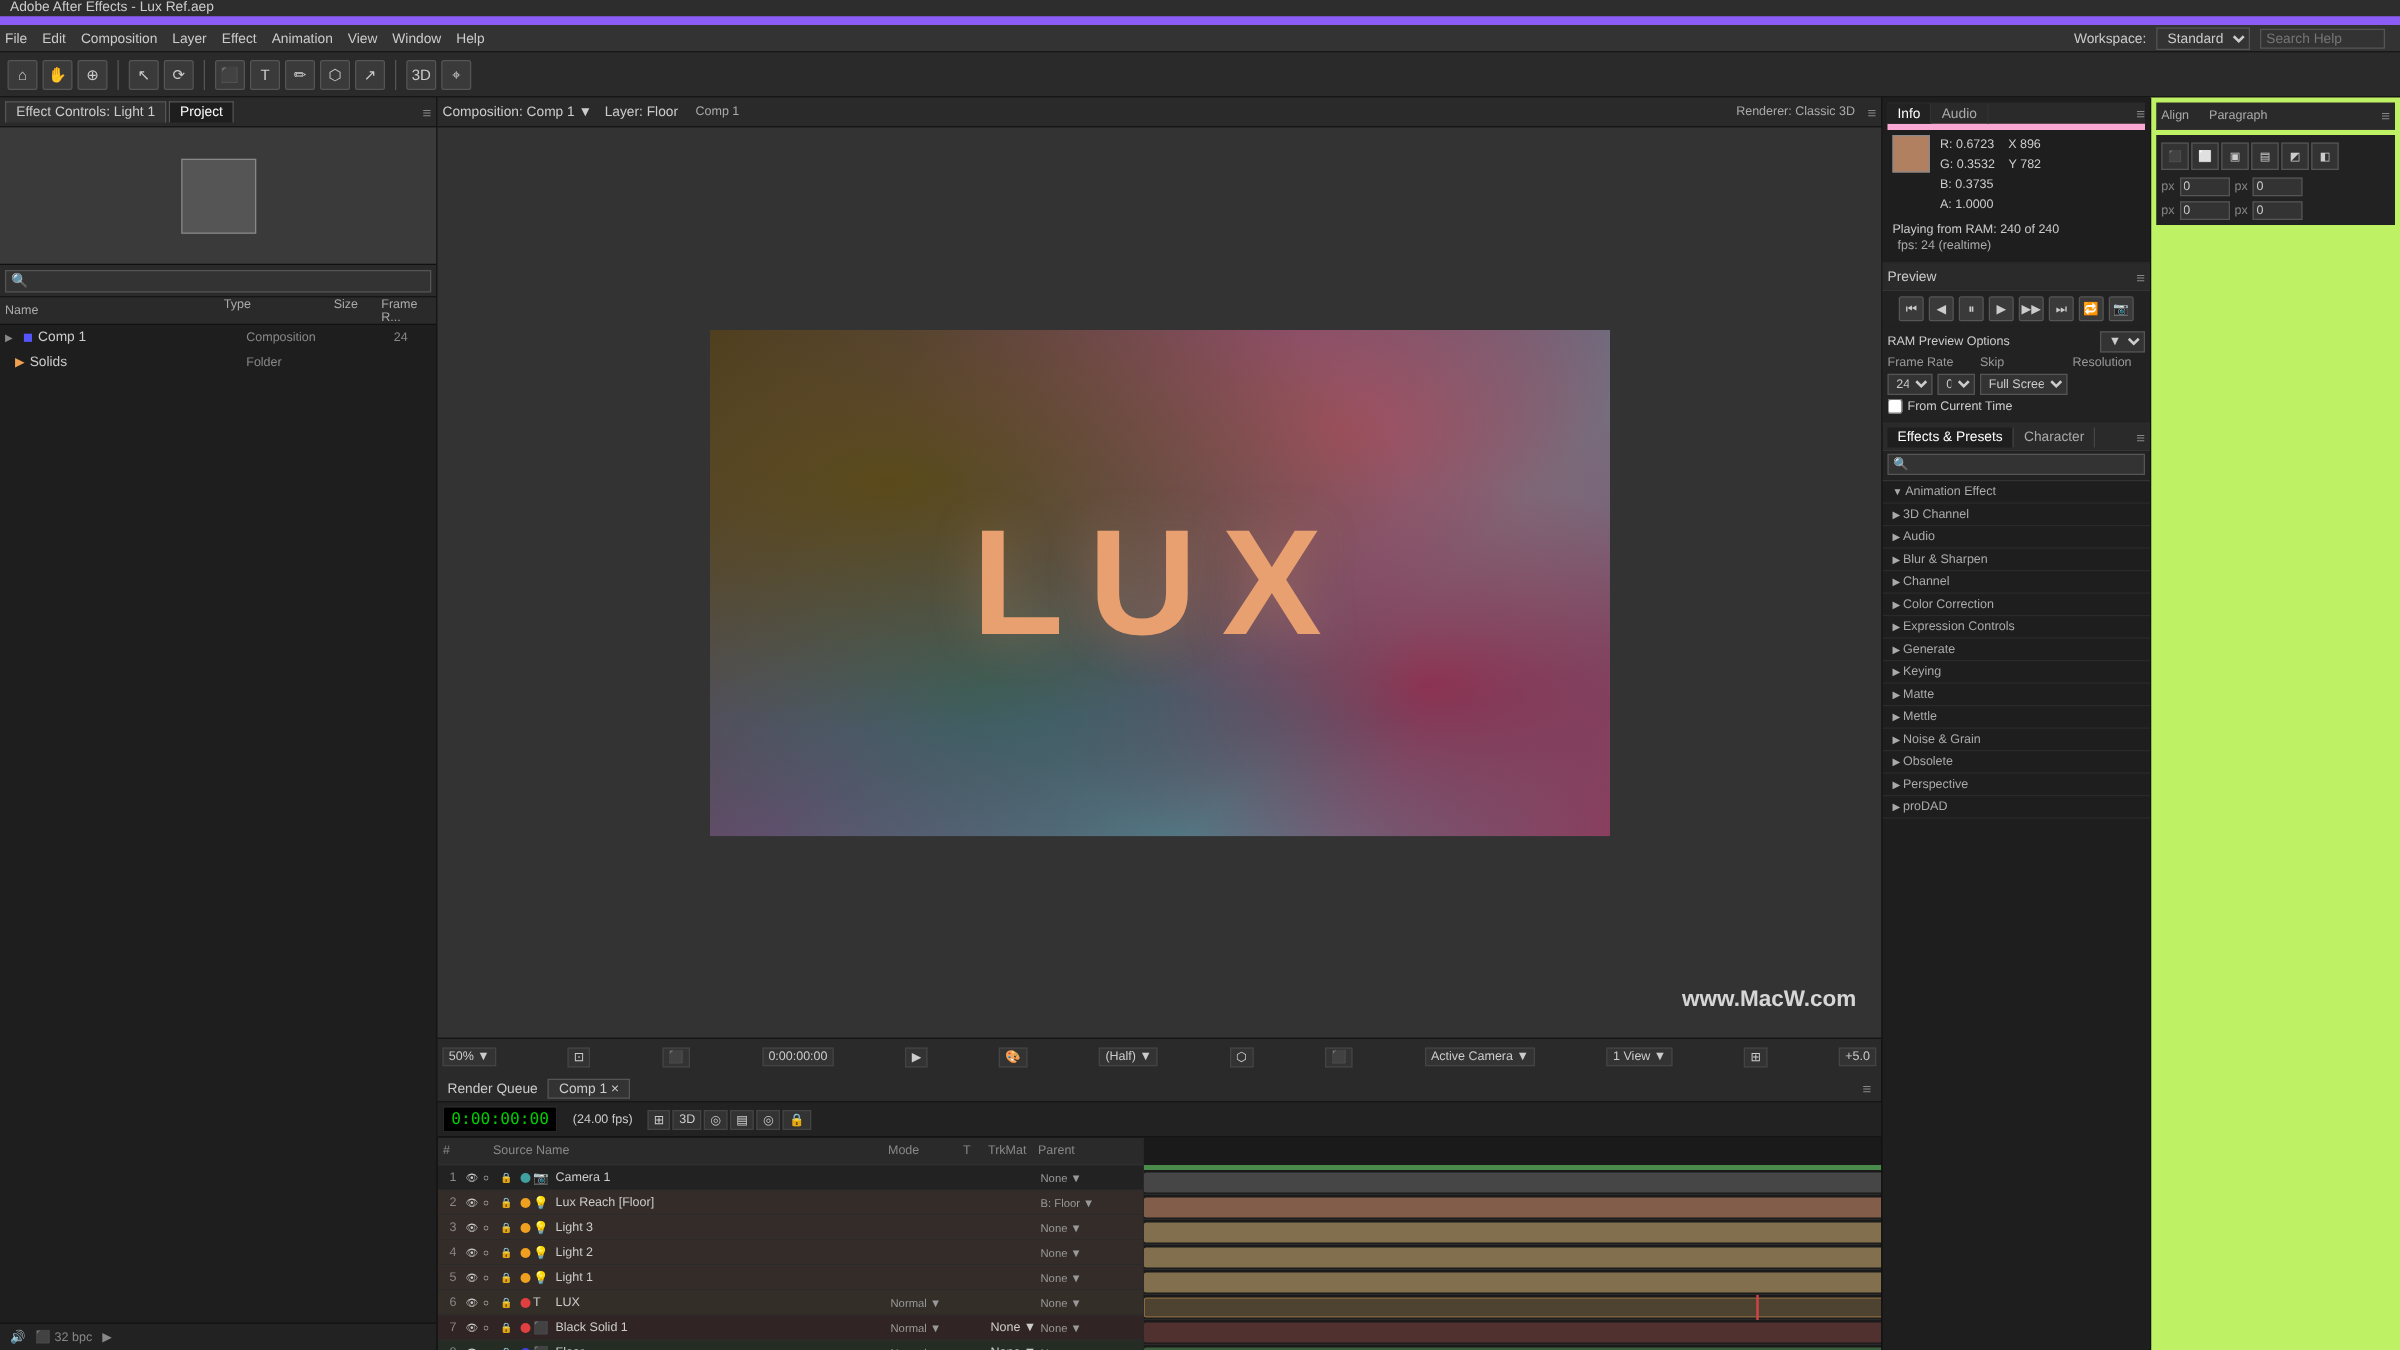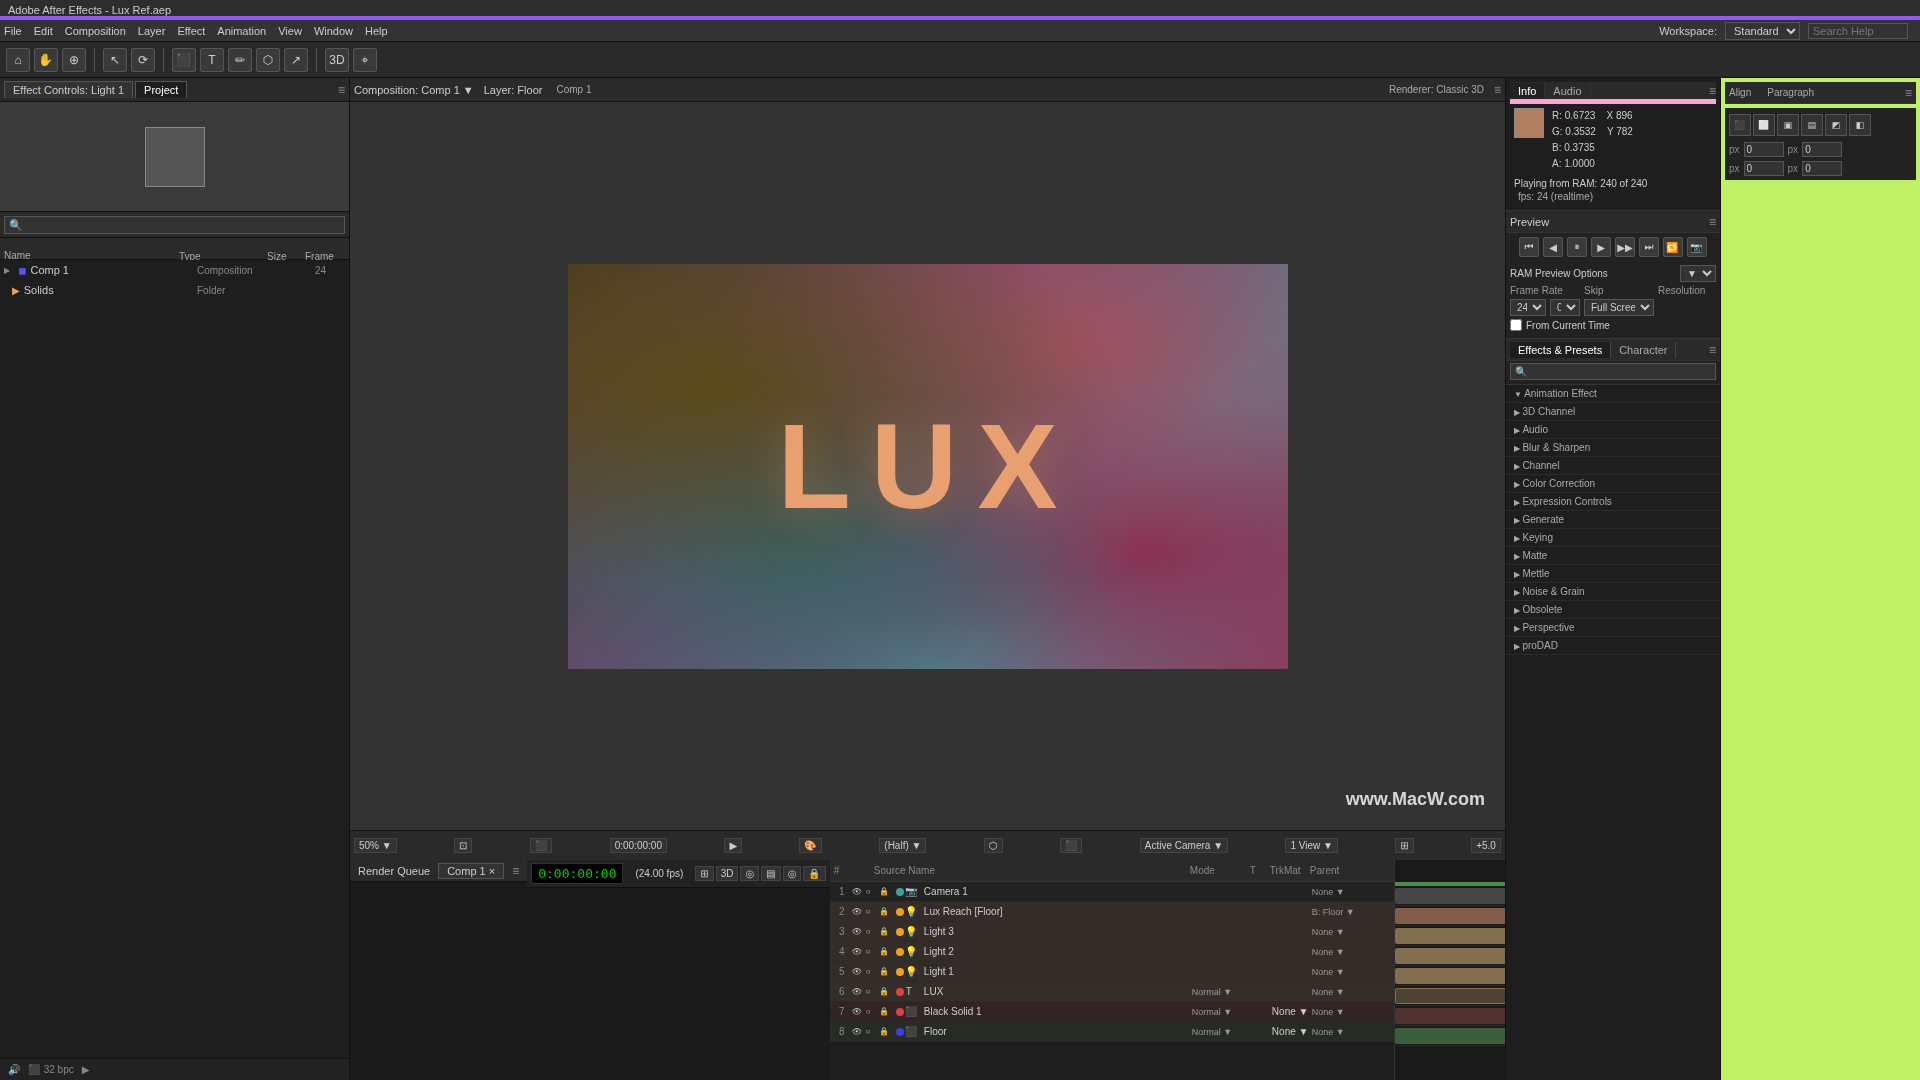--- a/index.html
+++ b/index.html
@@ -11,23 +11,23 @@
       font-family: Arial, sans-serif;
       font-size: 11px;
       color: #cccccc;
     }
 
     
     #title-bar {
       height: 20px;
       background: #2d2d2d;
       display: flex;
-      align-items: flex-end;
+      align-items: flex-start;
       padding: 0 8px;
-      border-bottom: 4px solid #8b5cf6;
+      border-bottom: 7px solid #8b5cf6;
     }
     #title-bar span { font-size: 11px; color: #ccc; }
 
     
     #menu-bar {
       height: 22px;
       background: #333;
       display: flex;
       align-items: center;
       padding: 0 4px;
@@ -124,21 +124,21 @@
 
     #project-header {
       height: 22px;
       background: #2a2a2a;
       display: flex;
       align-items: center;
       padding: 0 4px;
       border-bottom: 1px solid #111;
       gap: 8px;
     }
-    #project-header span { font-size: 10px; color: #aaa; margin-top: 13px; }
+    #project-header span { font-size: 10px; color: #aaa; }
 
     #project-list { flex: 1; overflow-y: auto; background: #1e1e1e; }
     .project-item {
       height: 20px;
       display: flex;
       align-items: center;
       padding: 0 4px;
       gap: 4px;
       cursor: pointer;
     }
@@ -715,21 +715,21 @@
       <span class="vb-item">⬡</span>
       <span class="vb-item">⬛</span>
       <span class="vb-item">Active Camera ▼</span>
       <span class="vb-item">1 View ▼</span>
       <span class="vb-item">⊞</span>
       <span class="vb-item">+5.0</span>
     </div>
 
     <div class="bottom-area">
 
-      <div style="display:flex;flex-direction:row;flex:1;">
+      <div style="display:flex;flex-direction:column;flex:1;">
 
         <div id="render-queue-tab">
           <span>Render Queue</span>
           <span style="background:#333;border:1px solid #555;padding:1px 8px;">Comp 1 ×</span>
           <span class="panel-close-btn" style="margin-left:auto;">≡</span>
         </div>
 
         <div id="timeline-controls">
           <span id="time-display">0:00:00:00</span>
           <span class="tc-item">(24.00 fps)</span>

